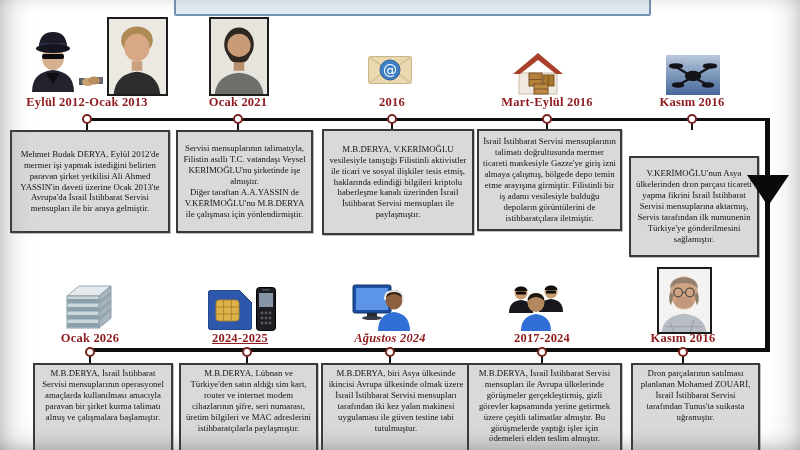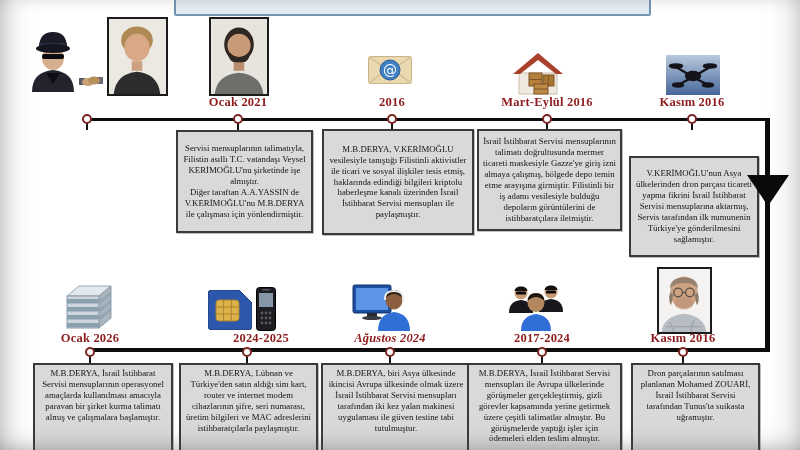--- a/index.html
+++ b/index.html
@@ -118,37 +118,41 @@
         <path d="M27 22 L10 12 M27 22 L44 12 M27 22 L12 30 M27 22 L42 30" fill="none"></path>
         <ellipse cx="27" cy="21" rx="7" ry="4"></ellipse>
         <ellipse cx="10" cy="11" rx="6" ry="1.6"></ellipse>
         <ellipse cx="44" cy="11" rx="6" ry="1.6"></ellipse>
         <ellipse cx="12" cy="30" rx="5" ry="1.5"></ellipse>
         <ellipse cx="42" cy="30" rx="5" ry="1.5"></ellipse>
       </g>
     </svg>
   </div>
 
+  <div class="date" style="left:87px;top:95px;">Eylül 2012-Ocak 2013</div>
   <div class="date" style="left:238px;top:95px;">Ocak 2021</div>
   <div class="date" style="left:392px;top:95px;">2016</div>
   <div class="date" style="left:547px;top:95px;">Mart-Eylül 2016</div>
   <div class="date" style="left:692px;top:95px;">Kasım 2016</div>
 
   <div class="node" style="left:82px;top:114px;"></div>
   <div class="node" style="left:233px;top:114px;"></div>
   <div class="node" style="left:387px;top:114px;"></div>
   <div class="node" style="left:542px;top:114px;"></div>
   <div class="node" style="left:687px;top:114px;"></div>
 
   <div class="stem" style="left:86px;top:122px;height:8px;"></div>
   <div class="stem" style="left:237px;top:122px;height:8px;"></div>
   <div class="stem" style="left:391px;top:122px;height:8px;"></div>
   <div class="stem" style="left:546px;top:122px;height:8px;"></div>
   <div class="stem" style="left:691px;top:122px;height:8px;"></div>
 
+  <div class="tbox" style="left:10px;top:130px;width:156px;height:99px;">
+    <div class="btxt">Mehmet Budak DERYA, Eylül 2012'de mermer işi yapmak istediğini belirten paravan şirket yetkilisi Ali Ahmed YASSIN'in daveti üzerine Ocak 2013'te Avrupa'da İsrail İstihbarat Servisi mensupları ile bir araya gelmiştir.</div>
+  </div>
   <div class="tbox" style="left:322px;top:129px;width:148px;height:102px;">
     <div class="btxt">M.B.DERYA, V.KERİMOĞLU vesilesiyle tanıştığı Filistinli aktivistler ile ticari ve sosyal ilişkiler tesis etmiş, haklarında edindiği bilgileri kriptolu haberleşme kanalı üzerinden İsrail İstihbarat Servisi mensupları ile paylaşmıştır.</div>
   </div>
   <div class="tbox" style="left:176px;top:130px;width:133px;height:99px;">
     <div class="btxt">Servisi mensuplarının talimatıyla, Filistin asıllı T.C. vatandaşı Veysel KERİMOĞLU'nu şirketinde işe almıştır.
 Diğer taraftan A.A.YASSIN de V.KERİMOĞLU'nu M.B.DERYA ile çalışması için yönlendirmiştir.</div>
   </div>
   <div class="tbox" style="left:477px;top:129px;width:141px;height:98px;">
     <div class="btxt">İsrail İstihbarat Servisi mensuplarının talimatı doğrultusunda mermer ticareti maskesiyle Gazze'ye giriş izni almaya çalışmış, bölgede depo temin etme arayışına girmiştir. Filistinli bir iş adamı vesilesiyle bulduğu depoların görüntülerini de istihbaratçılara iletmiştir.</div>
   </div>
@@ -237,21 +241,21 @@
         <circle cx="17.5" cy="22" r="4"></circle>
           <circle cx="28.5" cy="22" r="4"></circle>
           <path d="M21.5 22 H24.5"></path>
       </g>
       <path d="M2 59 Q4 44 23 42 Q42 44 44 59 Z" fill="#b8bdc4"></path>
       <path d="M10 50 L14 59 M32 48 L29 59 M6 54 H40" stroke="#9aa0a8" stroke-width="1" fill="none"></path>
     </svg>
   </div>
 
   <div class="date" style="left:90px;top:331px;">Ocak 2026</div>
-  <div class="date" style="left:261px;top:331px;">2024-2025</div>
+  <div class="date" style="left:240px;top:331px;text-decoration:underline;">2024-2025</div>
   <div class="date" style="left:390px;top:331px;font-style:italic;">Ağustos 2024</div>
   <div class="date" style="left:542px;top:331px;">2017-2024</div>
   <div class="date" style="left:683px;top:331px;">Kasım 2016</div>
 
   <div class="node" style="left:85px;top:347px;"></div>
   <div class="node" style="left:242px;top:347px;"></div>
   <div class="node" style="left:385px;top:347px;"></div>
   <div class="node" style="left:537px;top:347px;"></div>
   <div class="node" style="left:678px;top:347px;"></div>
 

